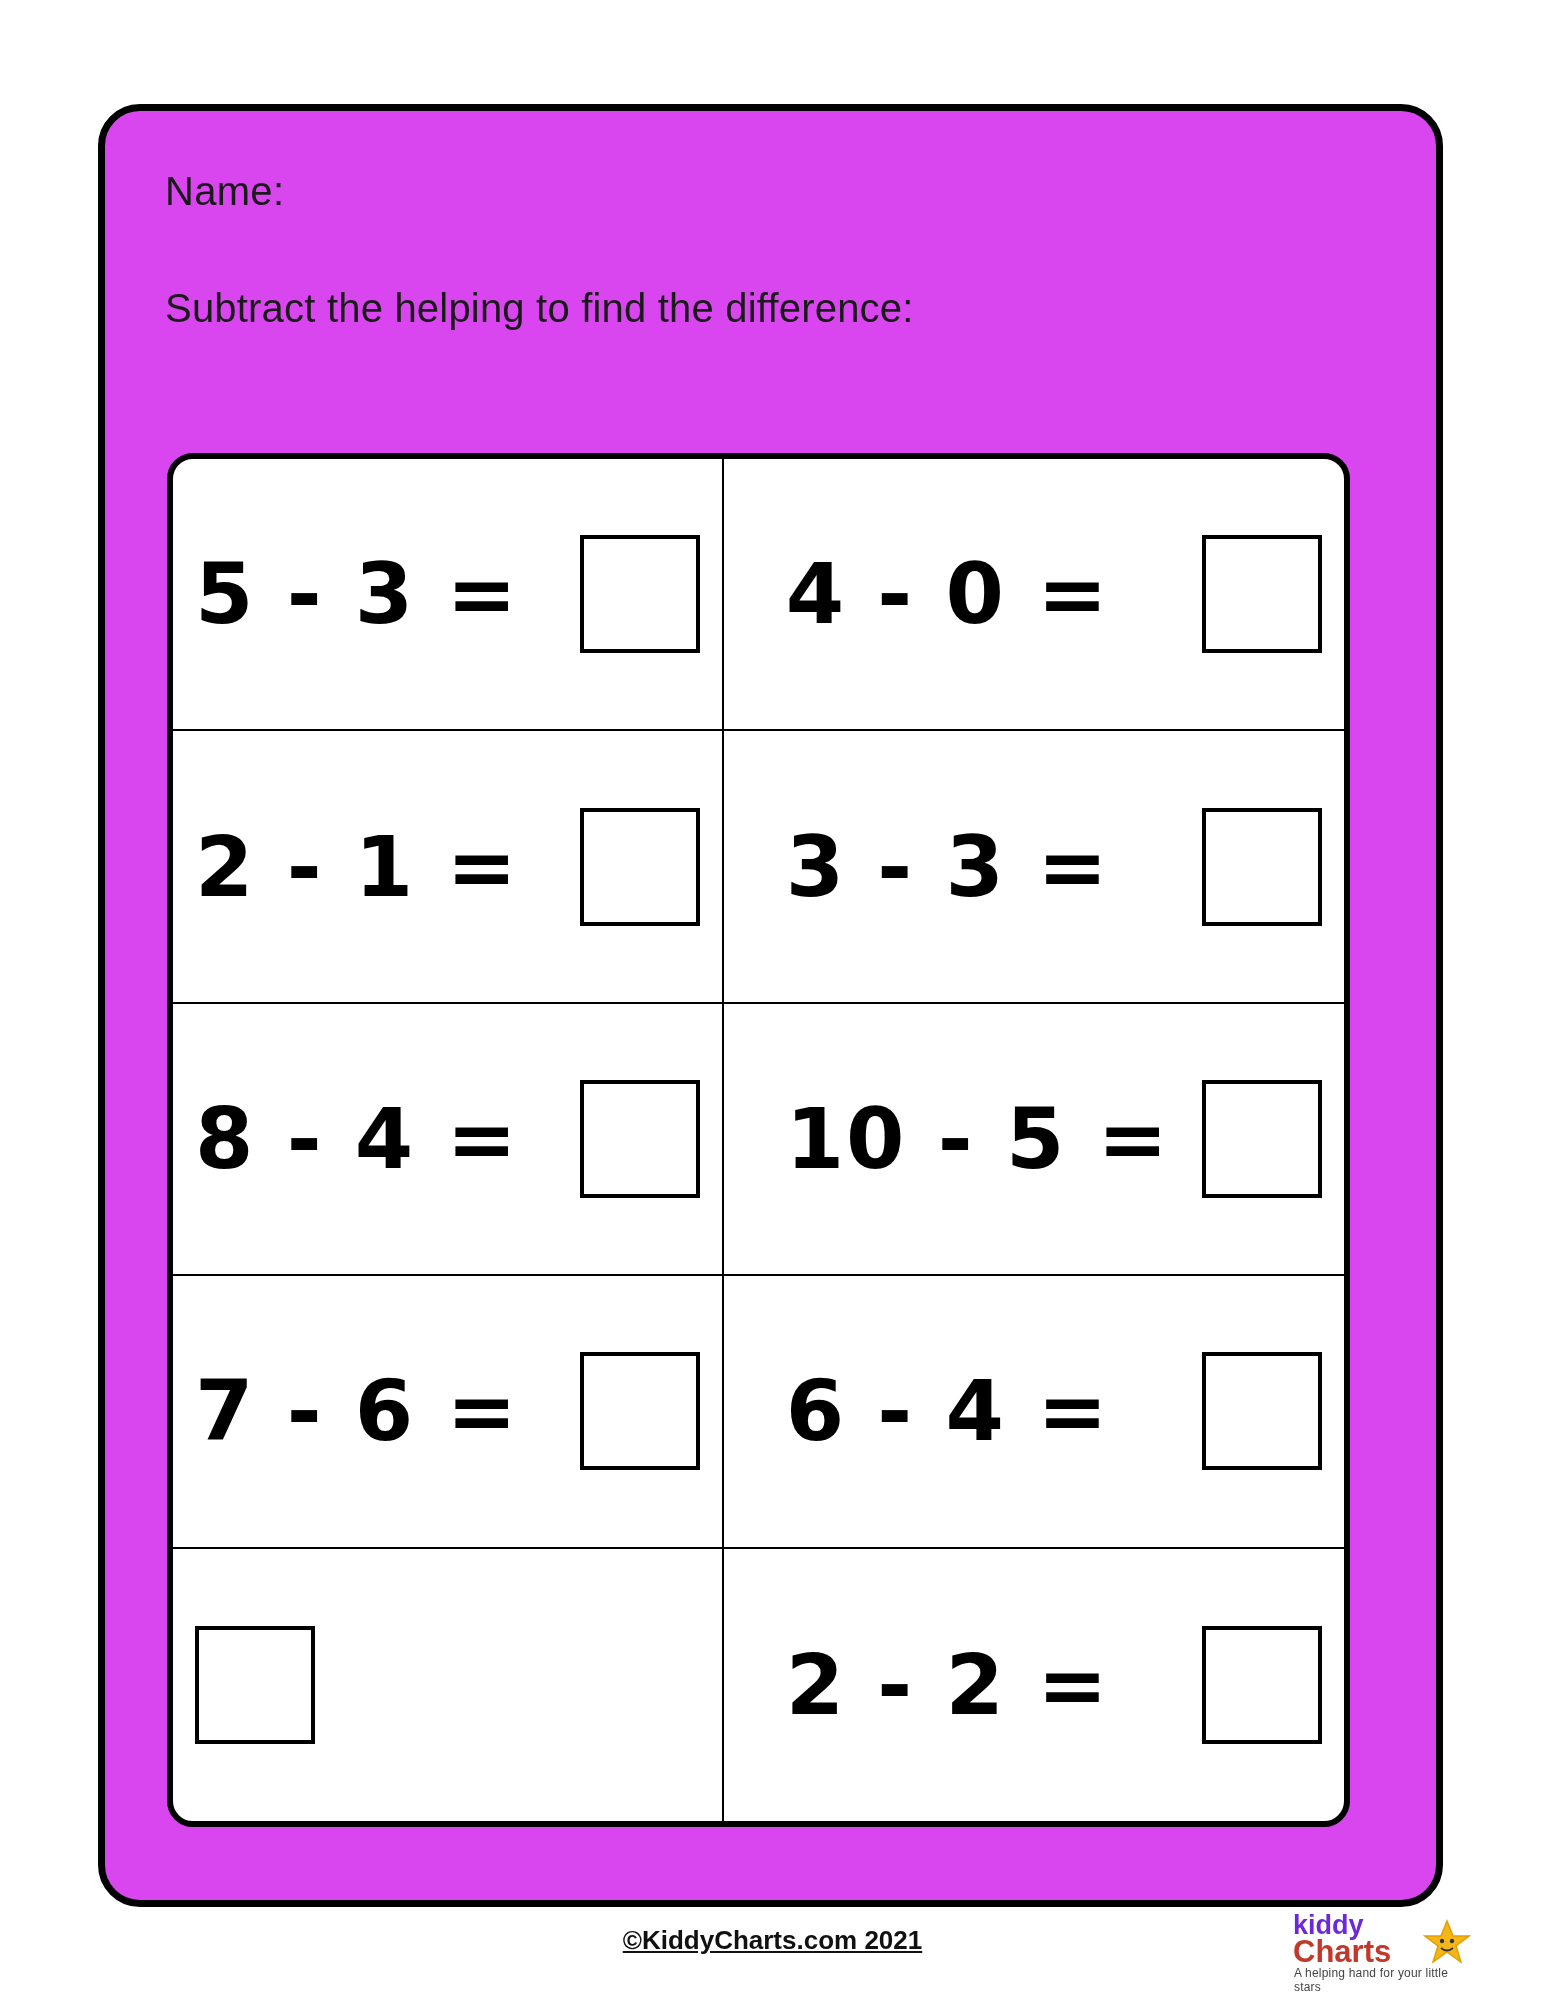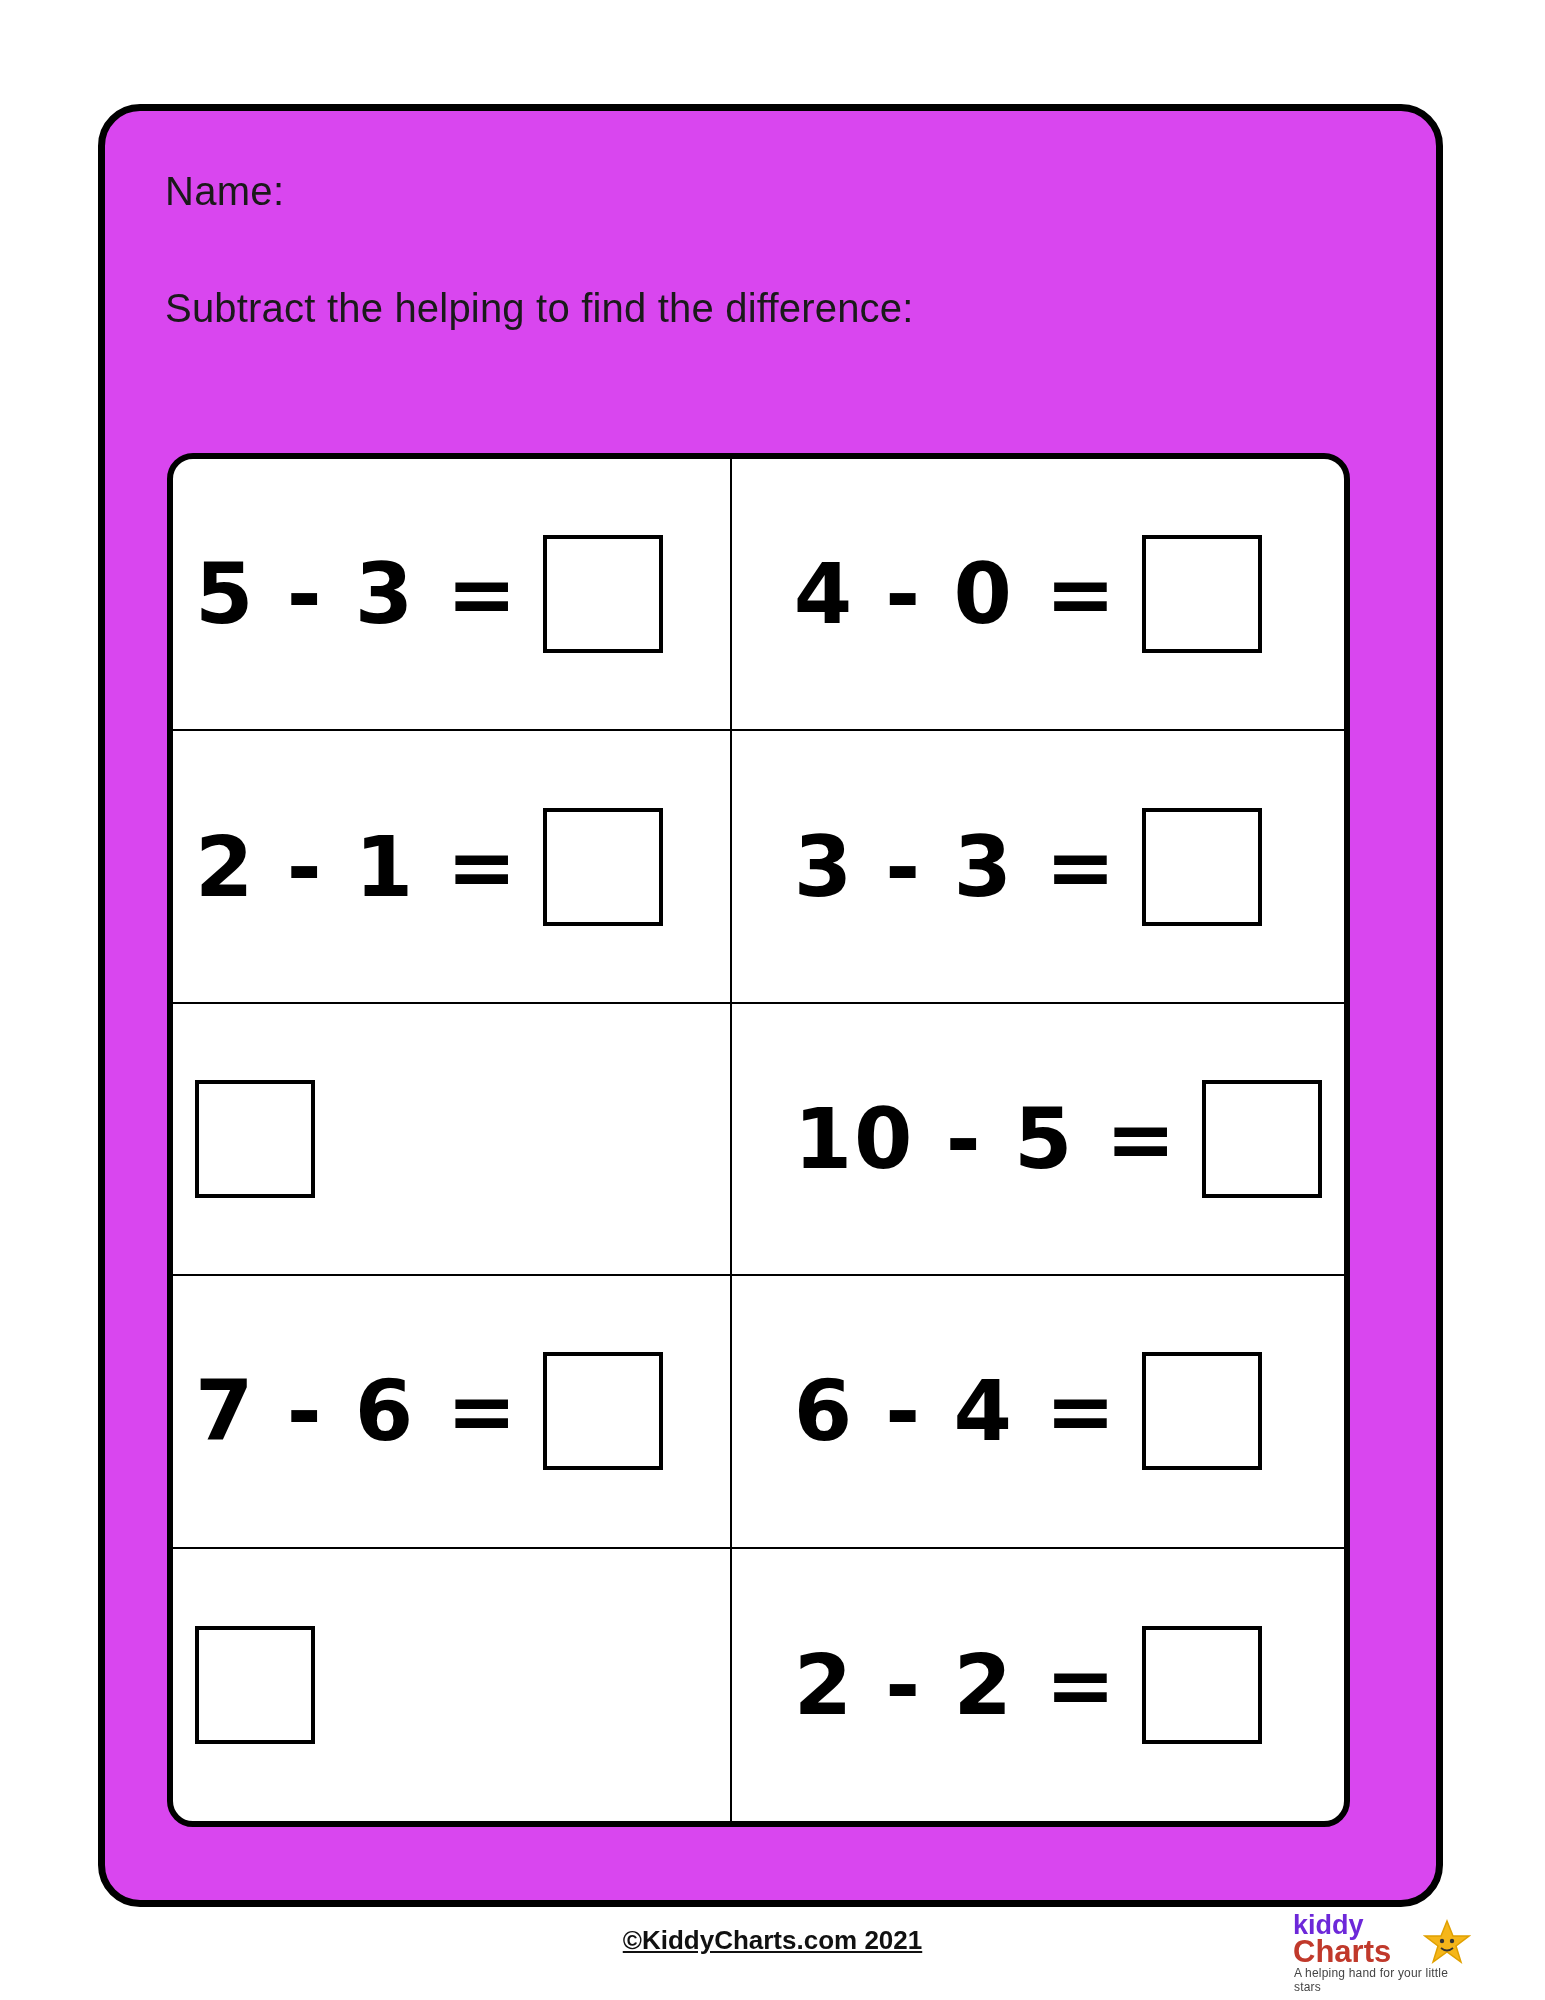--- a/index.html
+++ b/index.html
@@ -88,22 +88,22 @@
     justify-content: center;
     border-bottom: 2px solid #000000;
     border-right: 2px solid #000000;
   }
   .cell.no-right { border-right: none; padding-left: 40px; }
   .cell.no-bottom { border-bottom: none; }
 
   .problem {
     display: flex;
     align-items: center;
-    justify-content: flex-start;
-    gap: 4px;
+    justify-content: space-between;
+    gap: 12px;
     width: 100%;
     padding: 0 22px;
   }
 
   .expr {
     font-family: "DejaVu Sans", sans-serif;
     font-size: 84px;
     font-weight: 700;
     letter-spacing: 2px;
     white-space: nowrap;
@@ -213,20 +213,21 @@
 
         <div class="cell no-right">
           <div class="problem">
             <span class="expr">3 - 3 =</span>
             <span class="answer-box"></span>
           </div>
         </div>
 
         <div class="cell">
           <div class="problem">
+            <span class="expr">8 - 4 =</span>
             <span class="answer-box"></span>
           </div>
         </div>
 
         <div class="cell no-right">
           <div class="problem">
             <span class="expr">10 - 5 =</span>
             <span class="answer-box"></span>
           </div>
         </div>

